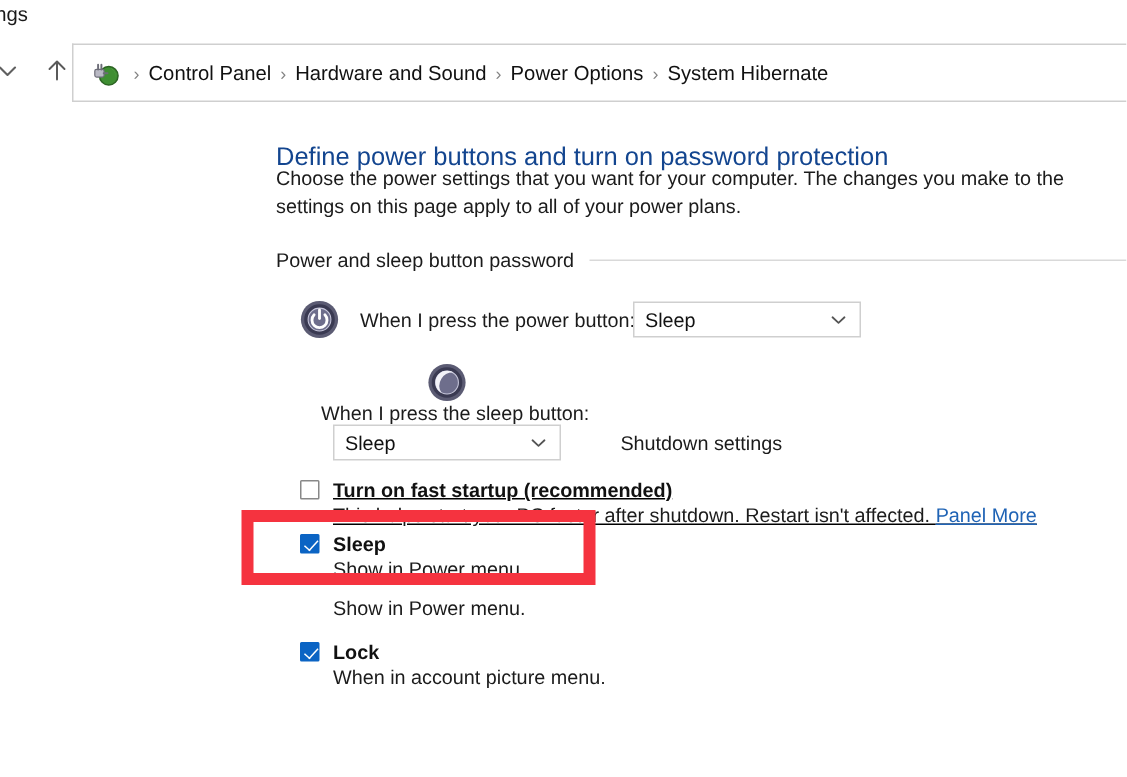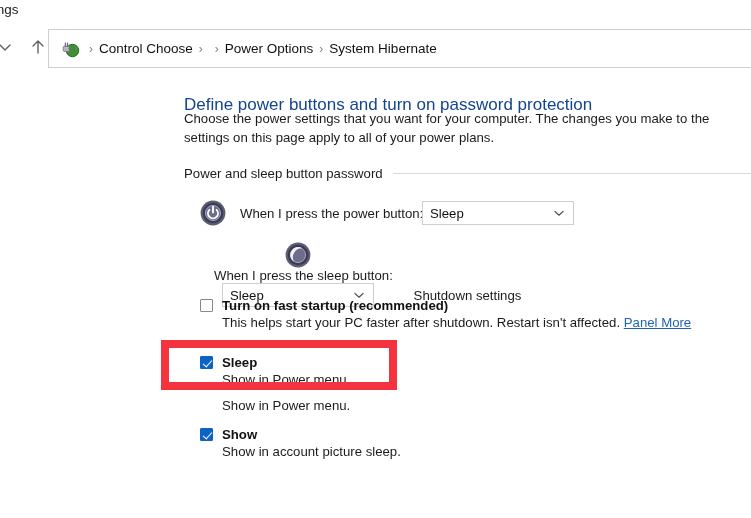--- a/index.html
+++ b/index.html
@@ -204,21 +204,21 @@
     font-size: 13.2px;
     color: #1b1b1b;
     margin-left: 22px;
     margin-top: 2px;
     white-space: nowrap;
   }
   .chk-sub a {
     color: #1f63b5;
     text-decoration: underline;
   }
-  #chk-faststartup { top: 230px; }
+  #chk-faststartup { top: 251px; text-decoration: underline; }
   #chk-sleep       { top: 287px; }
   #chk-hibernate   { top: 328px; }
   #chk-lock        { top: 359px; }
 
   
   .annot-rect {
     position: absolute;
     left: 161px; top: 340px;
     width: 236px; height: 50px;
     border: 8px solid #f5333f;
@@ -255,23 +255,24 @@
           <circle cx="12.5" cy="11.5" r="6.2" fill="none" stroke="#2c6423" stroke-width="1"></circle>
           <path d="M13.5 6.2 A6 6 0 0 1 16.9 13.2 A6.6 6.6 0 0 0 13.5 6.2 Z" fill="#8fd27f"></path>
           <rect x="3.2" y="7.2" width="6.2" height="5.2" rx="1.2" fill="#b9b9c4"></rect>
           <rect x="3.2" y="7.2" width="6.2" height="5.2" rx="1.2" fill="none" stroke="#6d6d78" stroke-width="0.8"></rect>
           <path d="M5.4 4.2 L5.4 7.4 M7.6 4.2 L7.6 7.4" stroke="#6d6d78" stroke-width="1.3" stroke-linecap="round"></path>
           <path d="M9.2 9.8 L11.6 9.8" stroke="#6d6d78" stroke-width="1.4" stroke-linecap="round"></path>
         </svg>
       </span>
 
       <span class="crumb-sep">›</span>
-      <span class="crumb">Control Choose</span>
+      <span class="crumb">Control Panel</span>
 
       <span class="crumb-sep">›</span>
+      <span class="crumb">Hardware and Sound</span>
 
       <span class="crumb-sep">›</span>
       <span class="crumb">Power Options</span>
 
       <span class="crumb-sep">›</span>
       <span class="crumb">System Hibernate</span>
     </div>
   </div>
 
   <div class="content">
@@ -352,22 +353,22 @@
       <div class="chk-sub">Show in Power menu.</div>
     </div>
 
     <div class="chk-item" id="chk-hibernate">
       <div class="chk-sub">Show in Power menu.</div>
     </div>
 
     <div class="chk-item" id="chk-lock">
       <div class="chk-head">
         <span class="chk-box checked"></span>
-        <span class="chk-title">Show</span>
+        <span class="chk-title">Lock</span>
       </div>
-      <div class="chk-sub">Show in account picture sleep.</div>
+      <div class="chk-sub">When in account picture menu.</div>
     </div>
 
   </div>
 
   <div class="annot-rect"></div>
 
 </div>
 
 </body></html>

